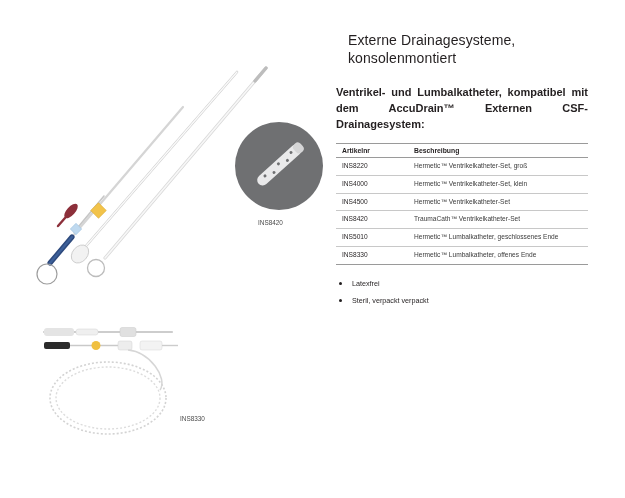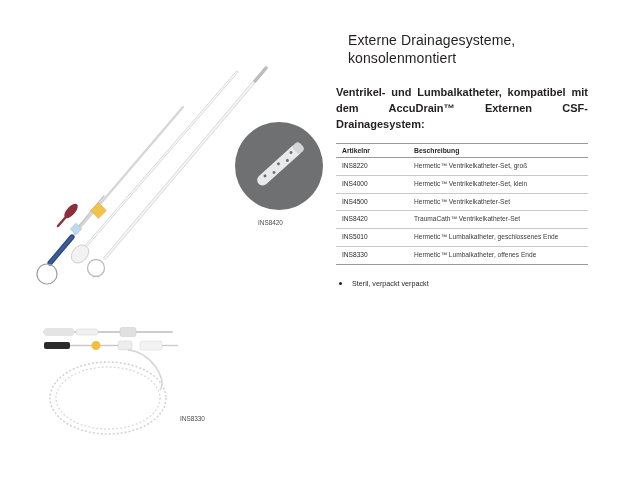--- a/index.html
+++ b/index.html
@@ -234,17 +234,18 @@
           <td>Hermetic™ Lumbalkatheter, geschlossenes Ende</td>
         </tr>
         <tr>
           <td class="code">INS8330</td>
           <td>Hermetic™ Lumbalkatheter, offenes Ende</td>
         </tr>
       </tbody>
     </table>
 
     <ul class="bullets">
+      <li>Latexfrei</li>
       <li>Steril, verpackt verpackt</li>
     </ul>
   </div>
 
 </div>
 
 </body></html>

